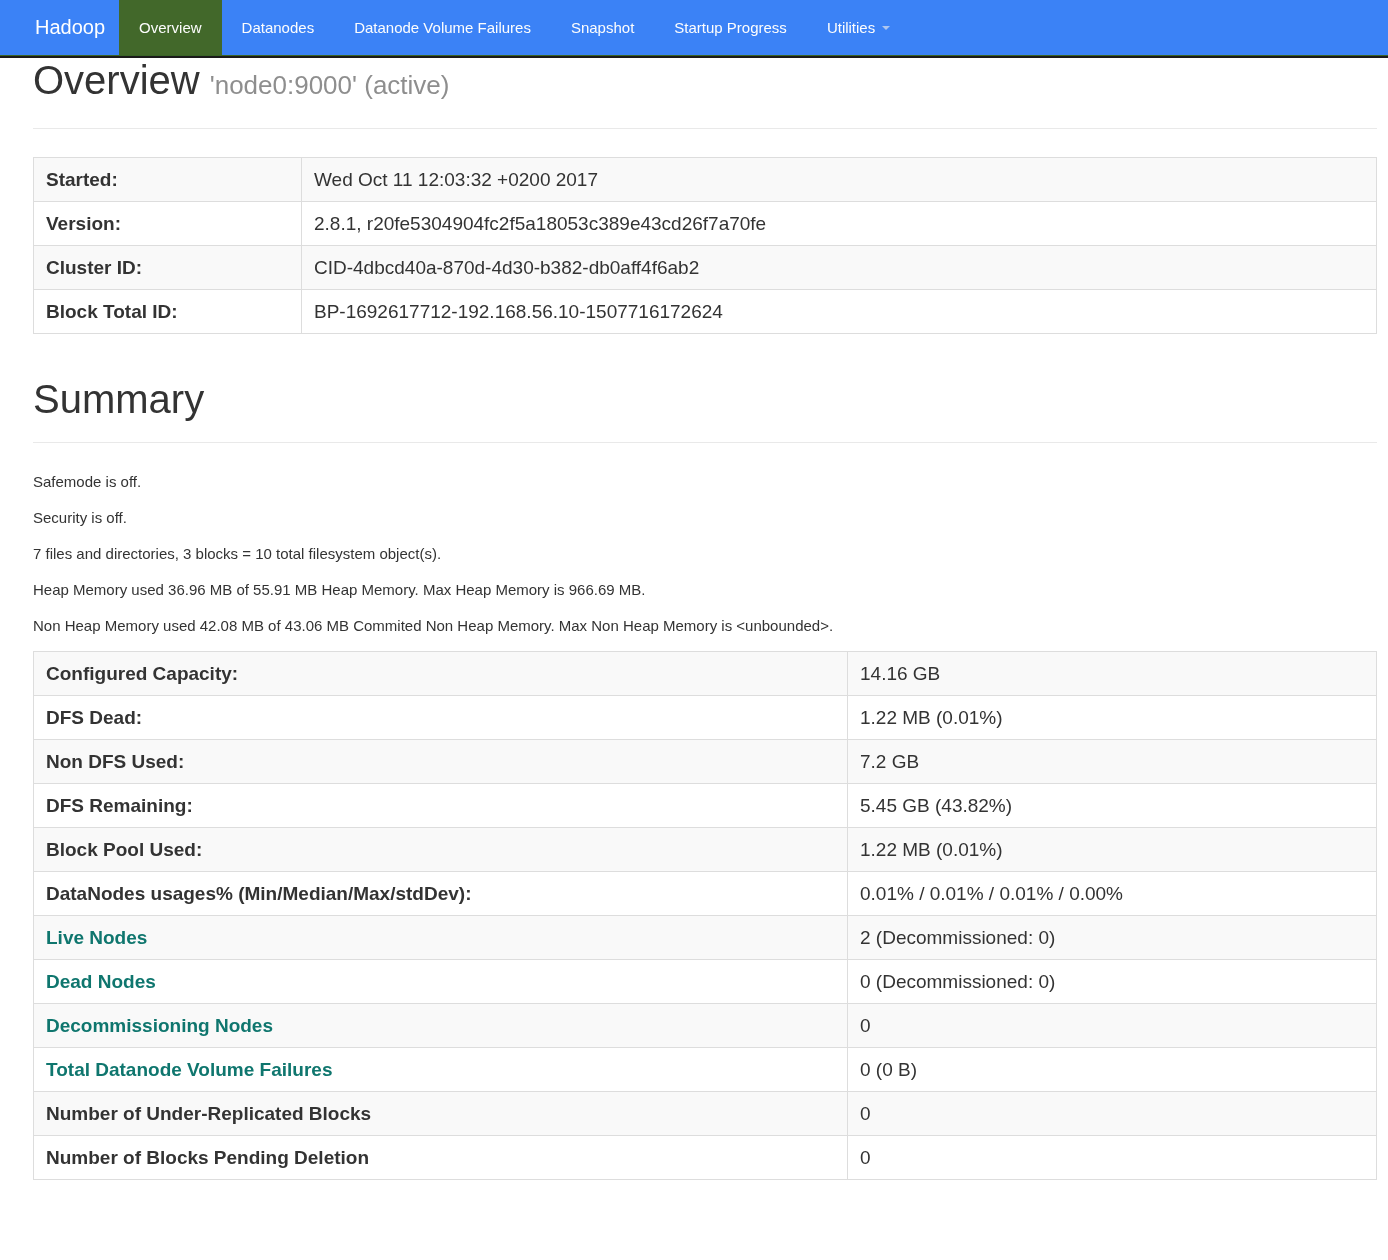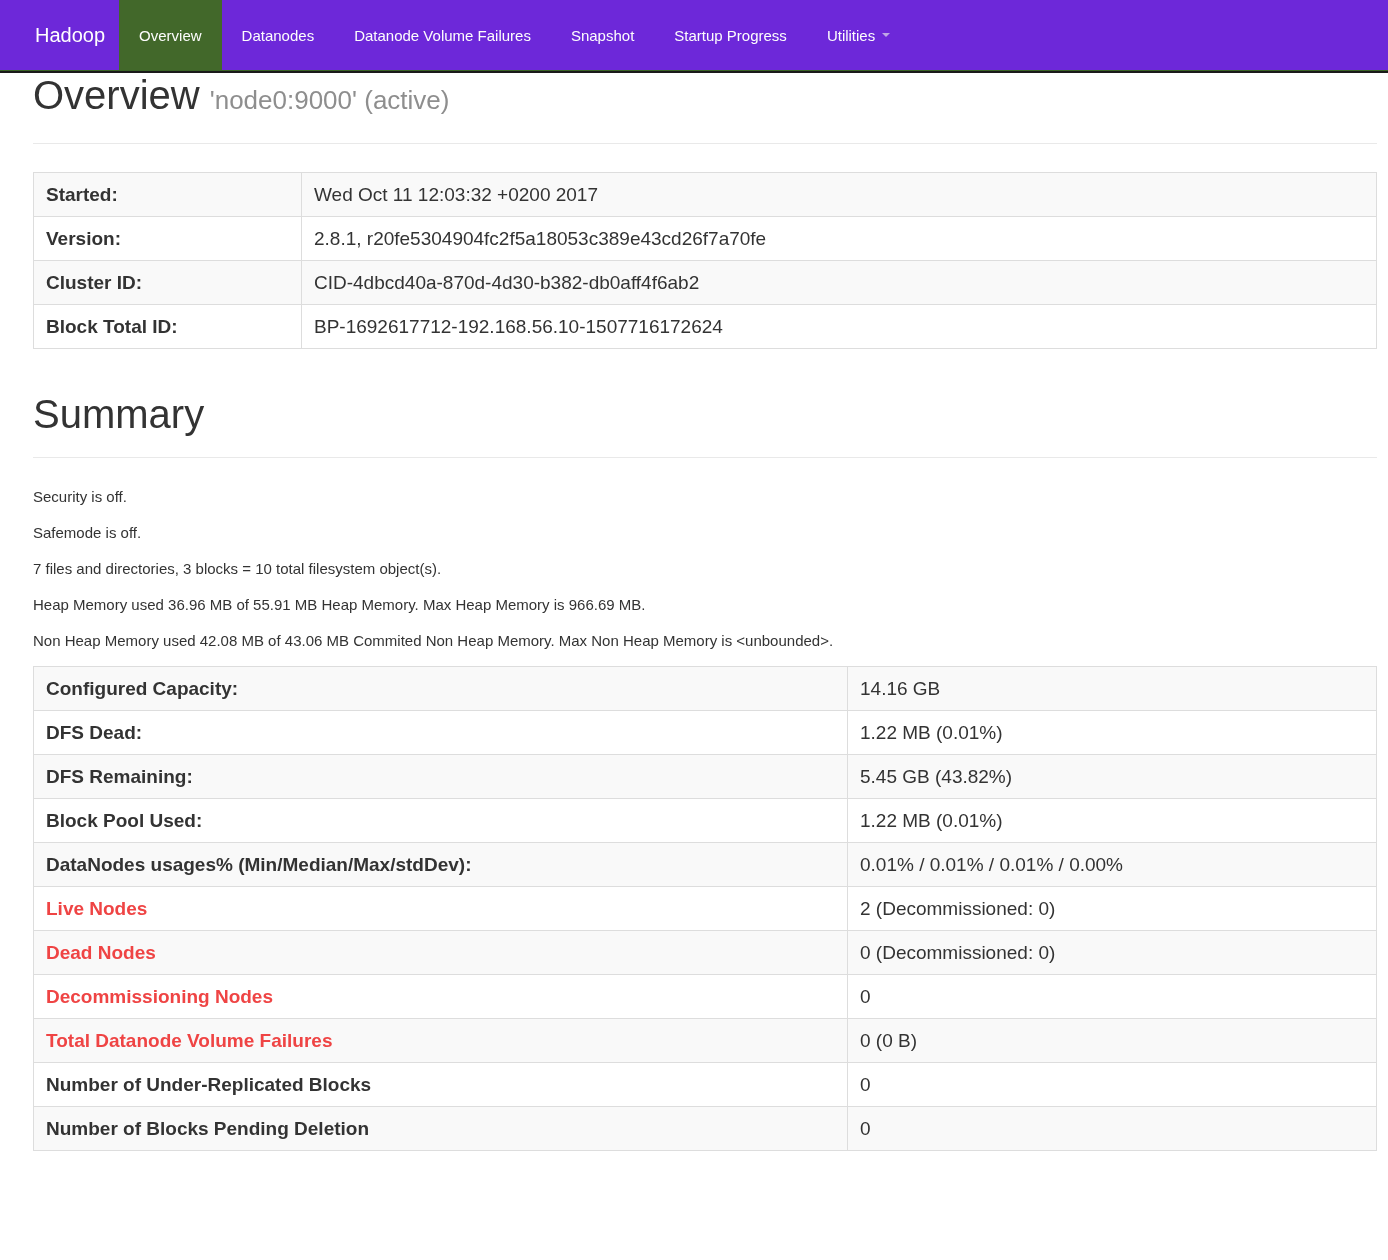--- a/index.html
+++ b/index.html
@@ -8,22 +8,22 @@
     width: 1388px; height: 1260px;
     overflow: hidden;
     background: #fff;
     font-family: "Liberation Sans", sans-serif;
     color: #333;
     font-size: 15px;
   }
 
   
   .navbar {
-    height: 71px;
-    background: #6d28d9;
+    height: 56px;
+    background: #3b82f6;
     border-bottom: 1px solid #3a6426;
     display: flex;
     align-items: stretch;
   }
   .navbar-black-line { height: 2px; background: #1a1a1a; }
   .brand {
     display: flex; align-items: center;
     padding: 0 14px 0 35px;
     color: #fff; font-size: 20px;
     text-decoration: none; cursor: pointer;
@@ -81,21 +81,21 @@
     line-height: 21px;
   }
   table.info th { font-weight: 700; color: #333; }
   table.info tr:nth-child(odd) { background: #f9f9f9; }
   table.info tr:nth-child(even) { background: #ffffff; }
   table.overview-table th { width: 268px; }
   table.summary-table th { width: 814px; }
 
   .paragraphs p { margin: 0 0 15px 0; line-height: 21px; }
 
-  a.tbl-link { color: #ef4444; text-decoration: none; cursor: pointer; }
+  a.tbl-link { color: #0f766e; text-decoration: none; cursor: pointer; }
 </style>
 </head>
 <body>
 
 <nav class="navbar">
   <a class="brand">Hadoop</a>
   <ul class="nav-list" id="nav-list">
       <li class="nav-item active">
         <span>Overview</span>
       </li>
@@ -146,38 +146,42 @@
           <td>BP-1692617712-192.168.56.10-1507716172624</td>
         </tr>
       </tbody>
   </table>
 
   <h1 class="section-title">Summary</h1>
 
   <hr>
 
   <div class="paragraphs" id="summary-paragraphs">
+      <p>Safemode is off.</p>
       <p>Security is off.</p>
-      <p>Safemode is off.</p>
       <p>7 files and directories, 3 blocks = 10 total filesystem object(s).</p>
       <p>Heap Memory used 36.96 MB of 55.91 MB Heap Memory. Max Heap Memory is 966.69 MB.</p>
       <p>Non Heap Memory used 42.08 MB of 43.06 MB Commited Non Heap Memory. Max Non Heap Memory is &lt;unbounded&gt;.</p>
     </div>
 
   <table class="info summary-table">
     <tbody id="summary-table-body">
         <tr>
           <th>Configured Capacity:</th>
           <td>14.16 GB</td>
         </tr>
         <tr>
           <th>DFS Dead:</th>
           <td>1.22 MB (0.01%)</td>
         </tr>
         <tr>
+          <th>Non DFS Used:</th>
+          <td>7.2 GB</td>
+        </tr>
+        <tr>
           <th>DFS Remaining:</th>
           <td>5.45 GB (43.82%)</td>
         </tr>
         <tr>
           <th>Block Pool Used:</th>
           <td>1.22 MB (0.01%)</td>
         </tr>
         <tr>
           <th>DataNodes usages% (Min/Median/Max/stdDev):</th>
           <td>0.01% / 0.01% / 0.01% / 0.00%</td>

